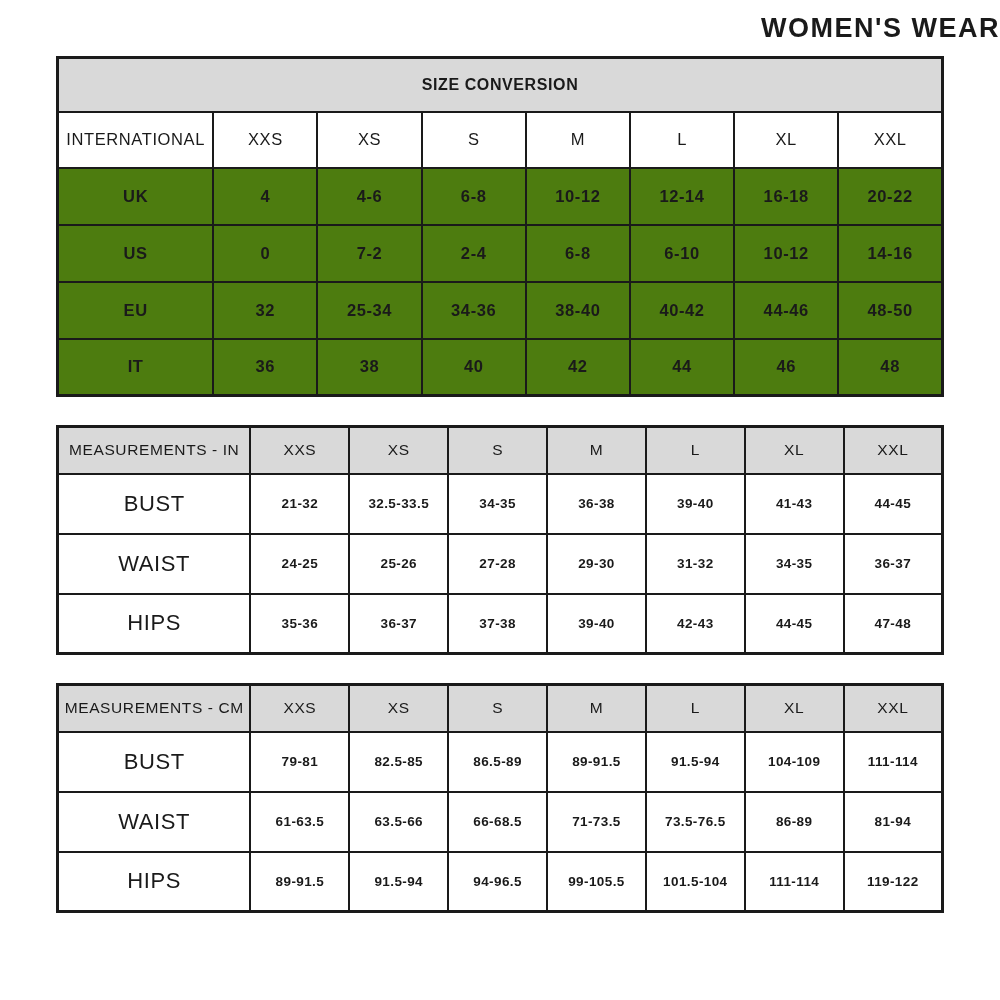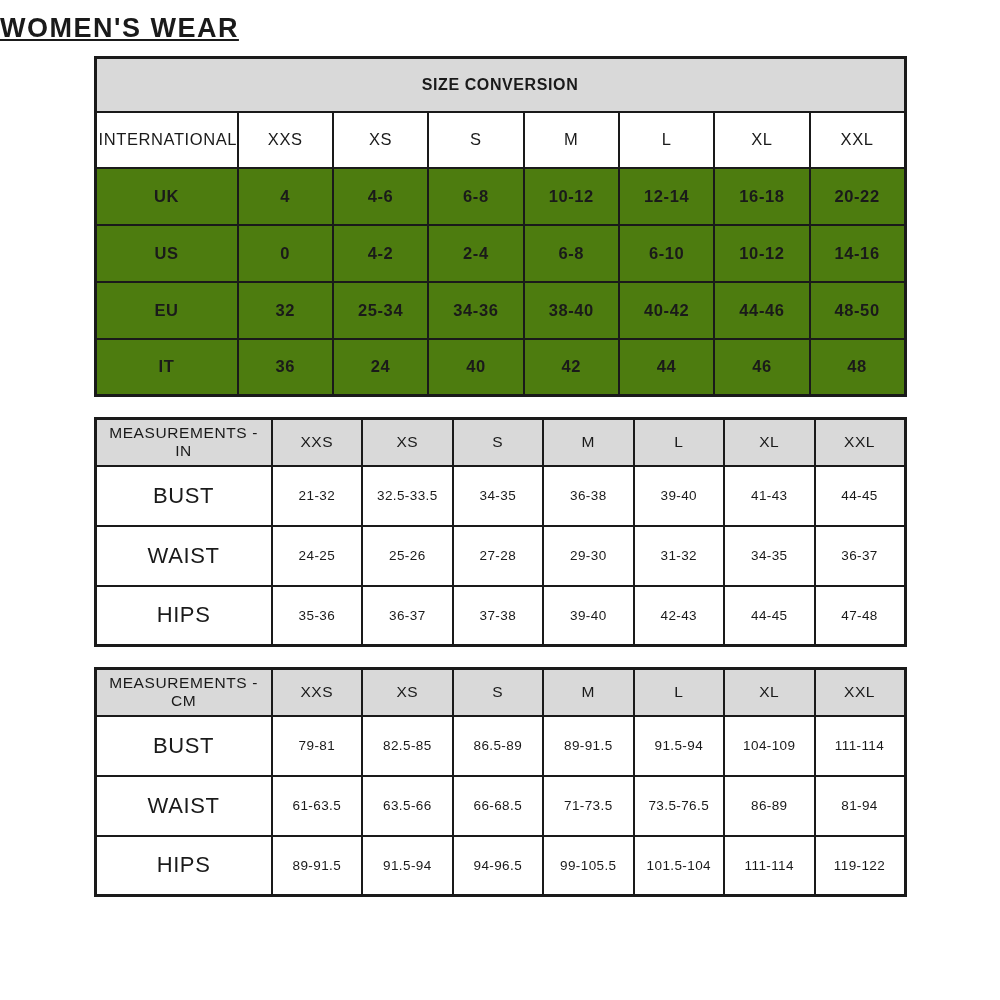--- a/index.html
+++ b/index.html
@@ -11,31 +11,30 @@
   html, body { margin: 0; padding: 0; background: #ffffff; }
   .page {
     width: 1000px;
     height: 1000px;
     background: #ffffff;
     font-family: "Liberation Sans", sans-serif;
     color: var(--text-c);
     overflow: hidden;
   }
   .page-title {
-    text-align: left;
+    text-align: right;
     font-size: 27px;
     font-weight: 600;
     letter-spacing: 1.5px;
     padding-top: 13px;
     margin: 0 0 12px 0;
-    text-decoration: underline;
   }
   table {
-    width: 813px;
-    margin: 0 auto 20px auto;
+    width: 888px;
+    margin: 0 auto 28px auto;
     border-collapse: collapse;
     table-layout: fixed;
     border: 3px solid var(--border-c);
   }
   th, td {
     border: 2px solid var(--border-c);
     text-align: center;
     vertical-align: middle;
     padding: 0 2px;
     color: var(--text-c);
@@ -73,21 +72,21 @@
   }
   .meas-table tbody th {
     background: #ffffff;
     font-weight: 400;
     height: 60px;
     font-size: 22px;
     letter-spacing: 0.6px;
   }
   .meas-table tbody td {
     background: #ffffff;
-    font-weight: 400;
+    font-weight: 700;
     height: 60px;
     font-size: 13.5px;
     letter-spacing: 0.4px;
     border-radius: 8px;
   }
   .size-table col.c-label  { width: 17.6%; }
   .size-table col.c-size   { width: 11.77%; }
   .meas-table col.c-label  { width: 21.8%; }
   .meas-table col.c-size   { width: 11.17%; }
 </style>
@@ -131,41 +130,41 @@
           <td>4-6</td>
           <td>6-8</td>
           <td>10-12</td>
           <td>12-14</td>
           <td>16-18</td>
           <td>20-22</td>
         </tr>
         <tr>
           <th>US</th>
           <td>0</td>
-          <td>4-2</td>
+          <td>7-2</td>
           <td>2-4</td>
           <td>6-8</td>
           <td>6-10</td>
           <td>10-12</td>
           <td>14-16</td>
         </tr>
         <tr>
           <th>EU</th>
           <td>32</td>
           <td>25-34</td>
           <td>34-36</td>
           <td>38-40</td>
           <td>40-42</td>
           <td>44-46</td>
           <td>48-50</td>
         </tr>
         <tr>
           <th>IT</th>
           <td>36</td>
-          <td>24</td>
+          <td>38</td>
           <td>40</td>
           <td>42</td>
           <td>44</td>
           <td>46</td>
           <td>48</td>
         </tr>
       </tbody>
     </table>
 
   <table class="meas-table">

